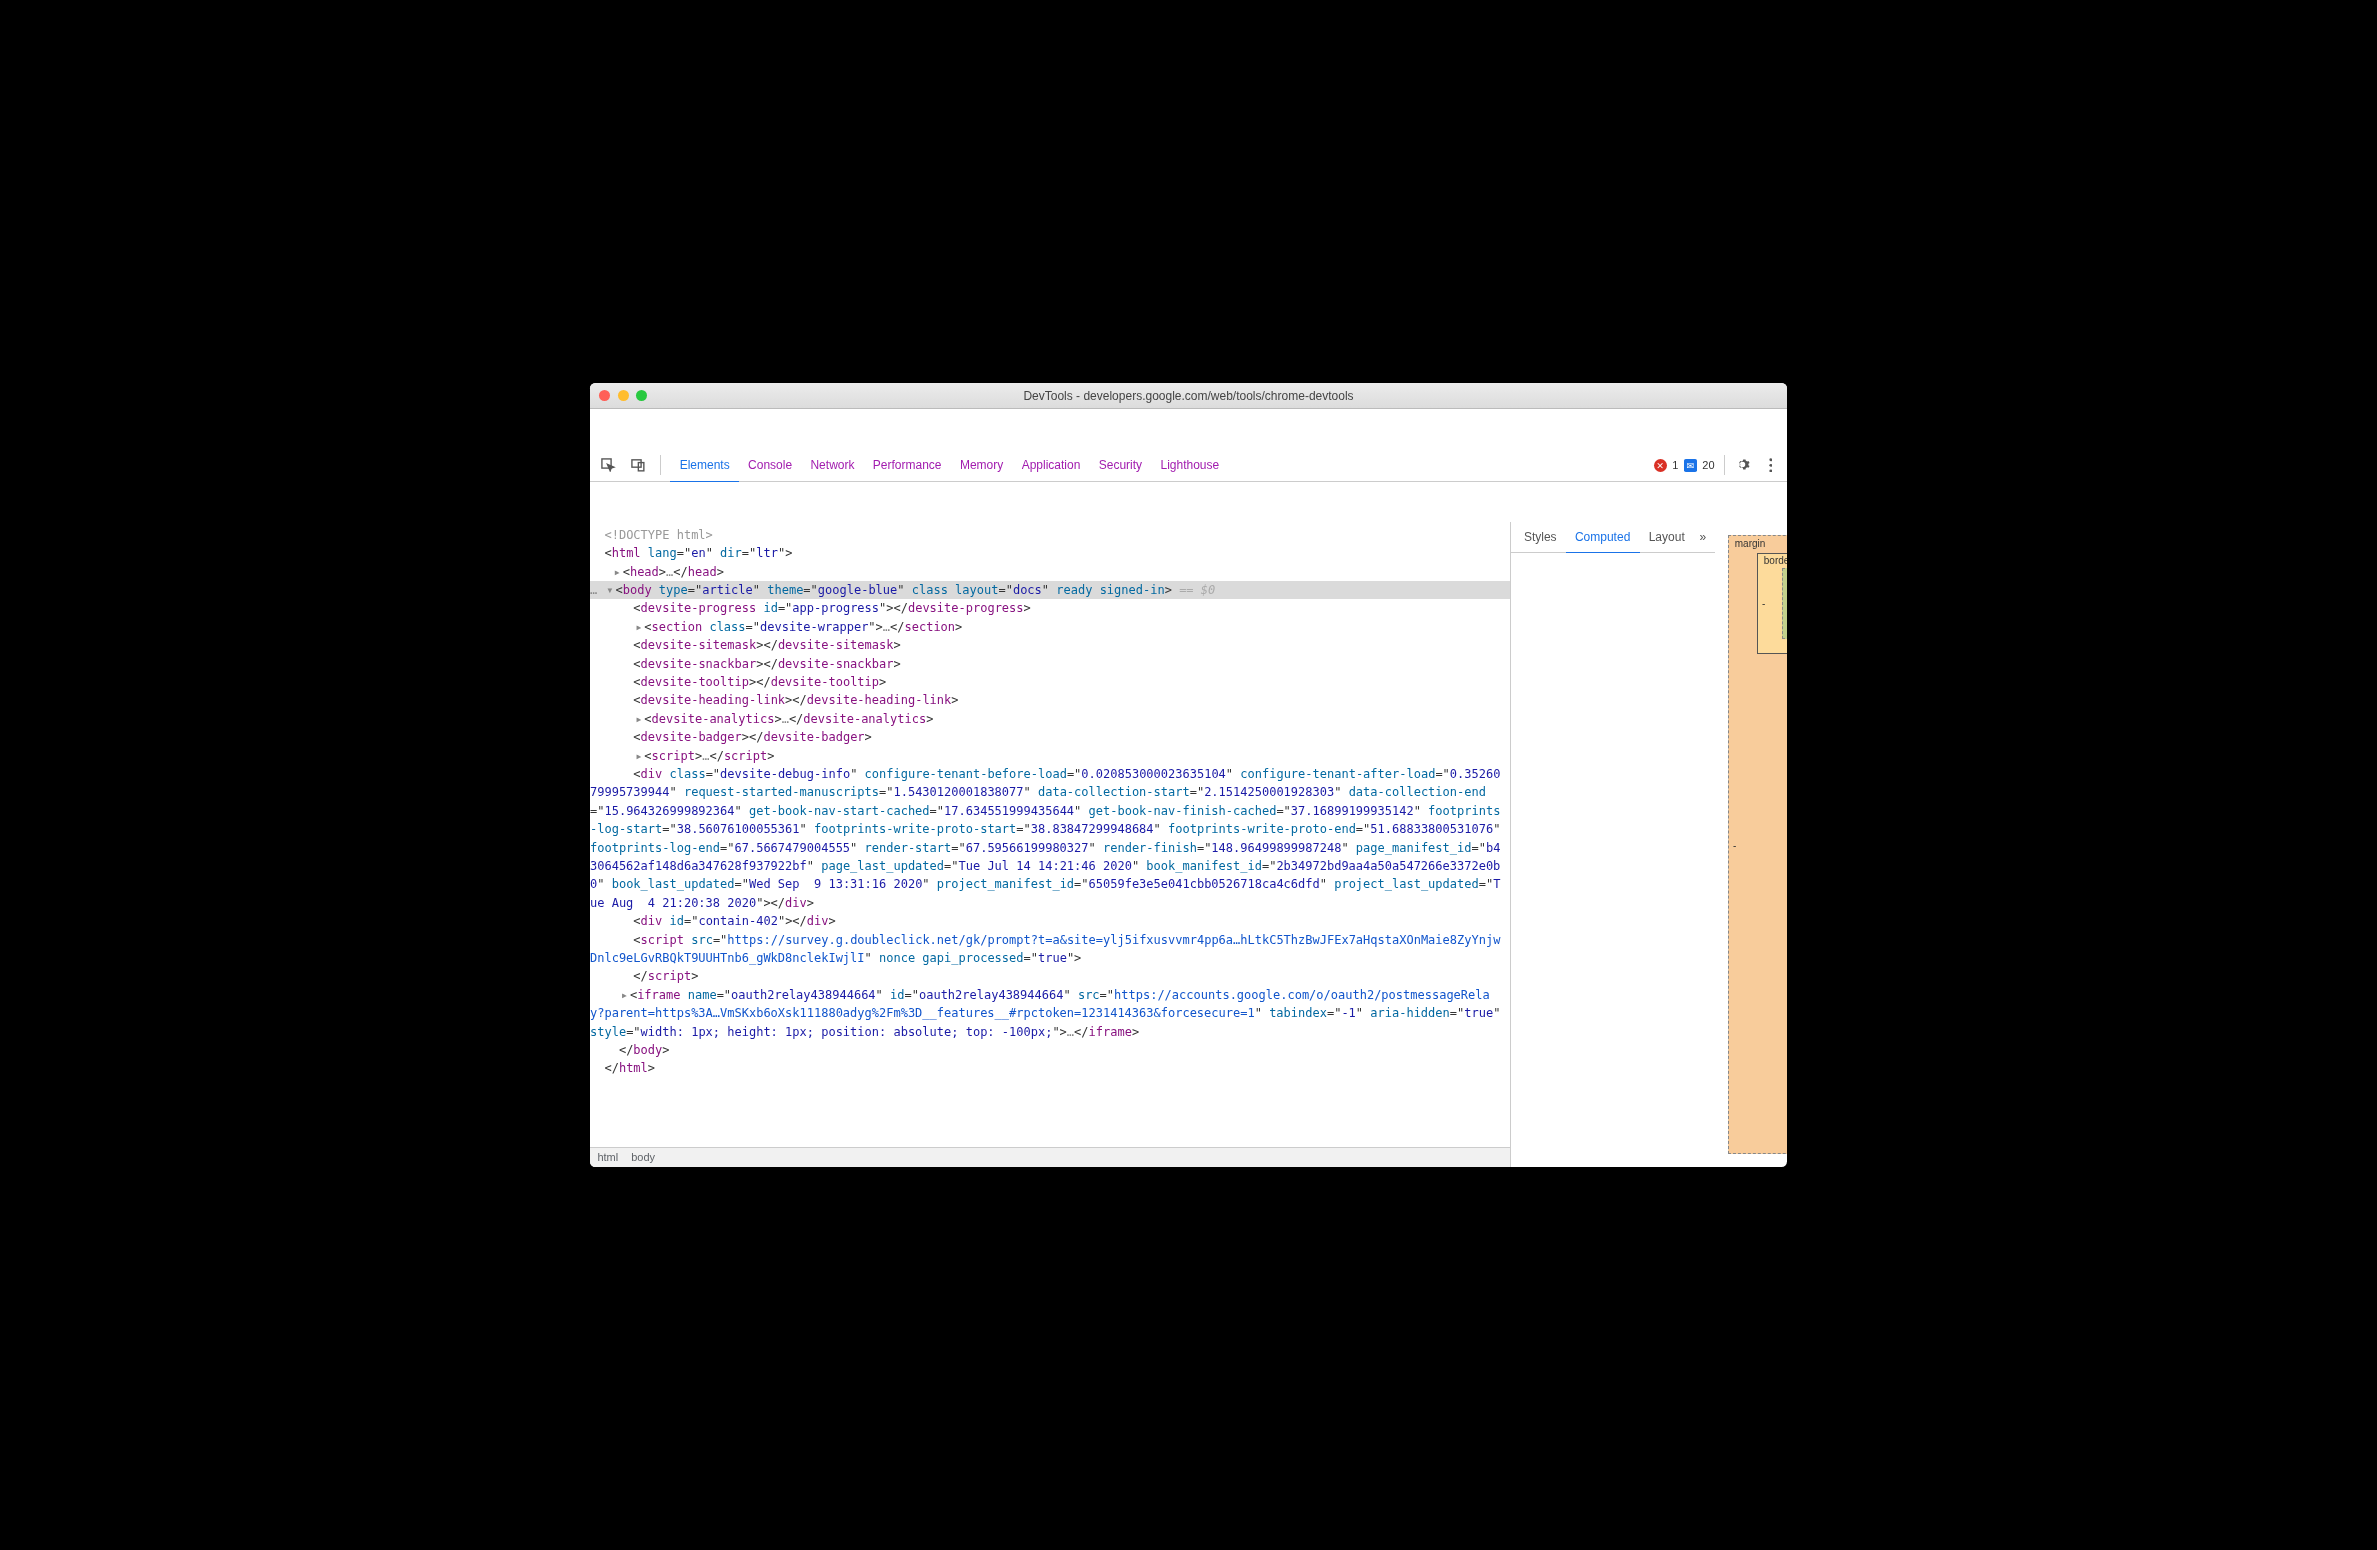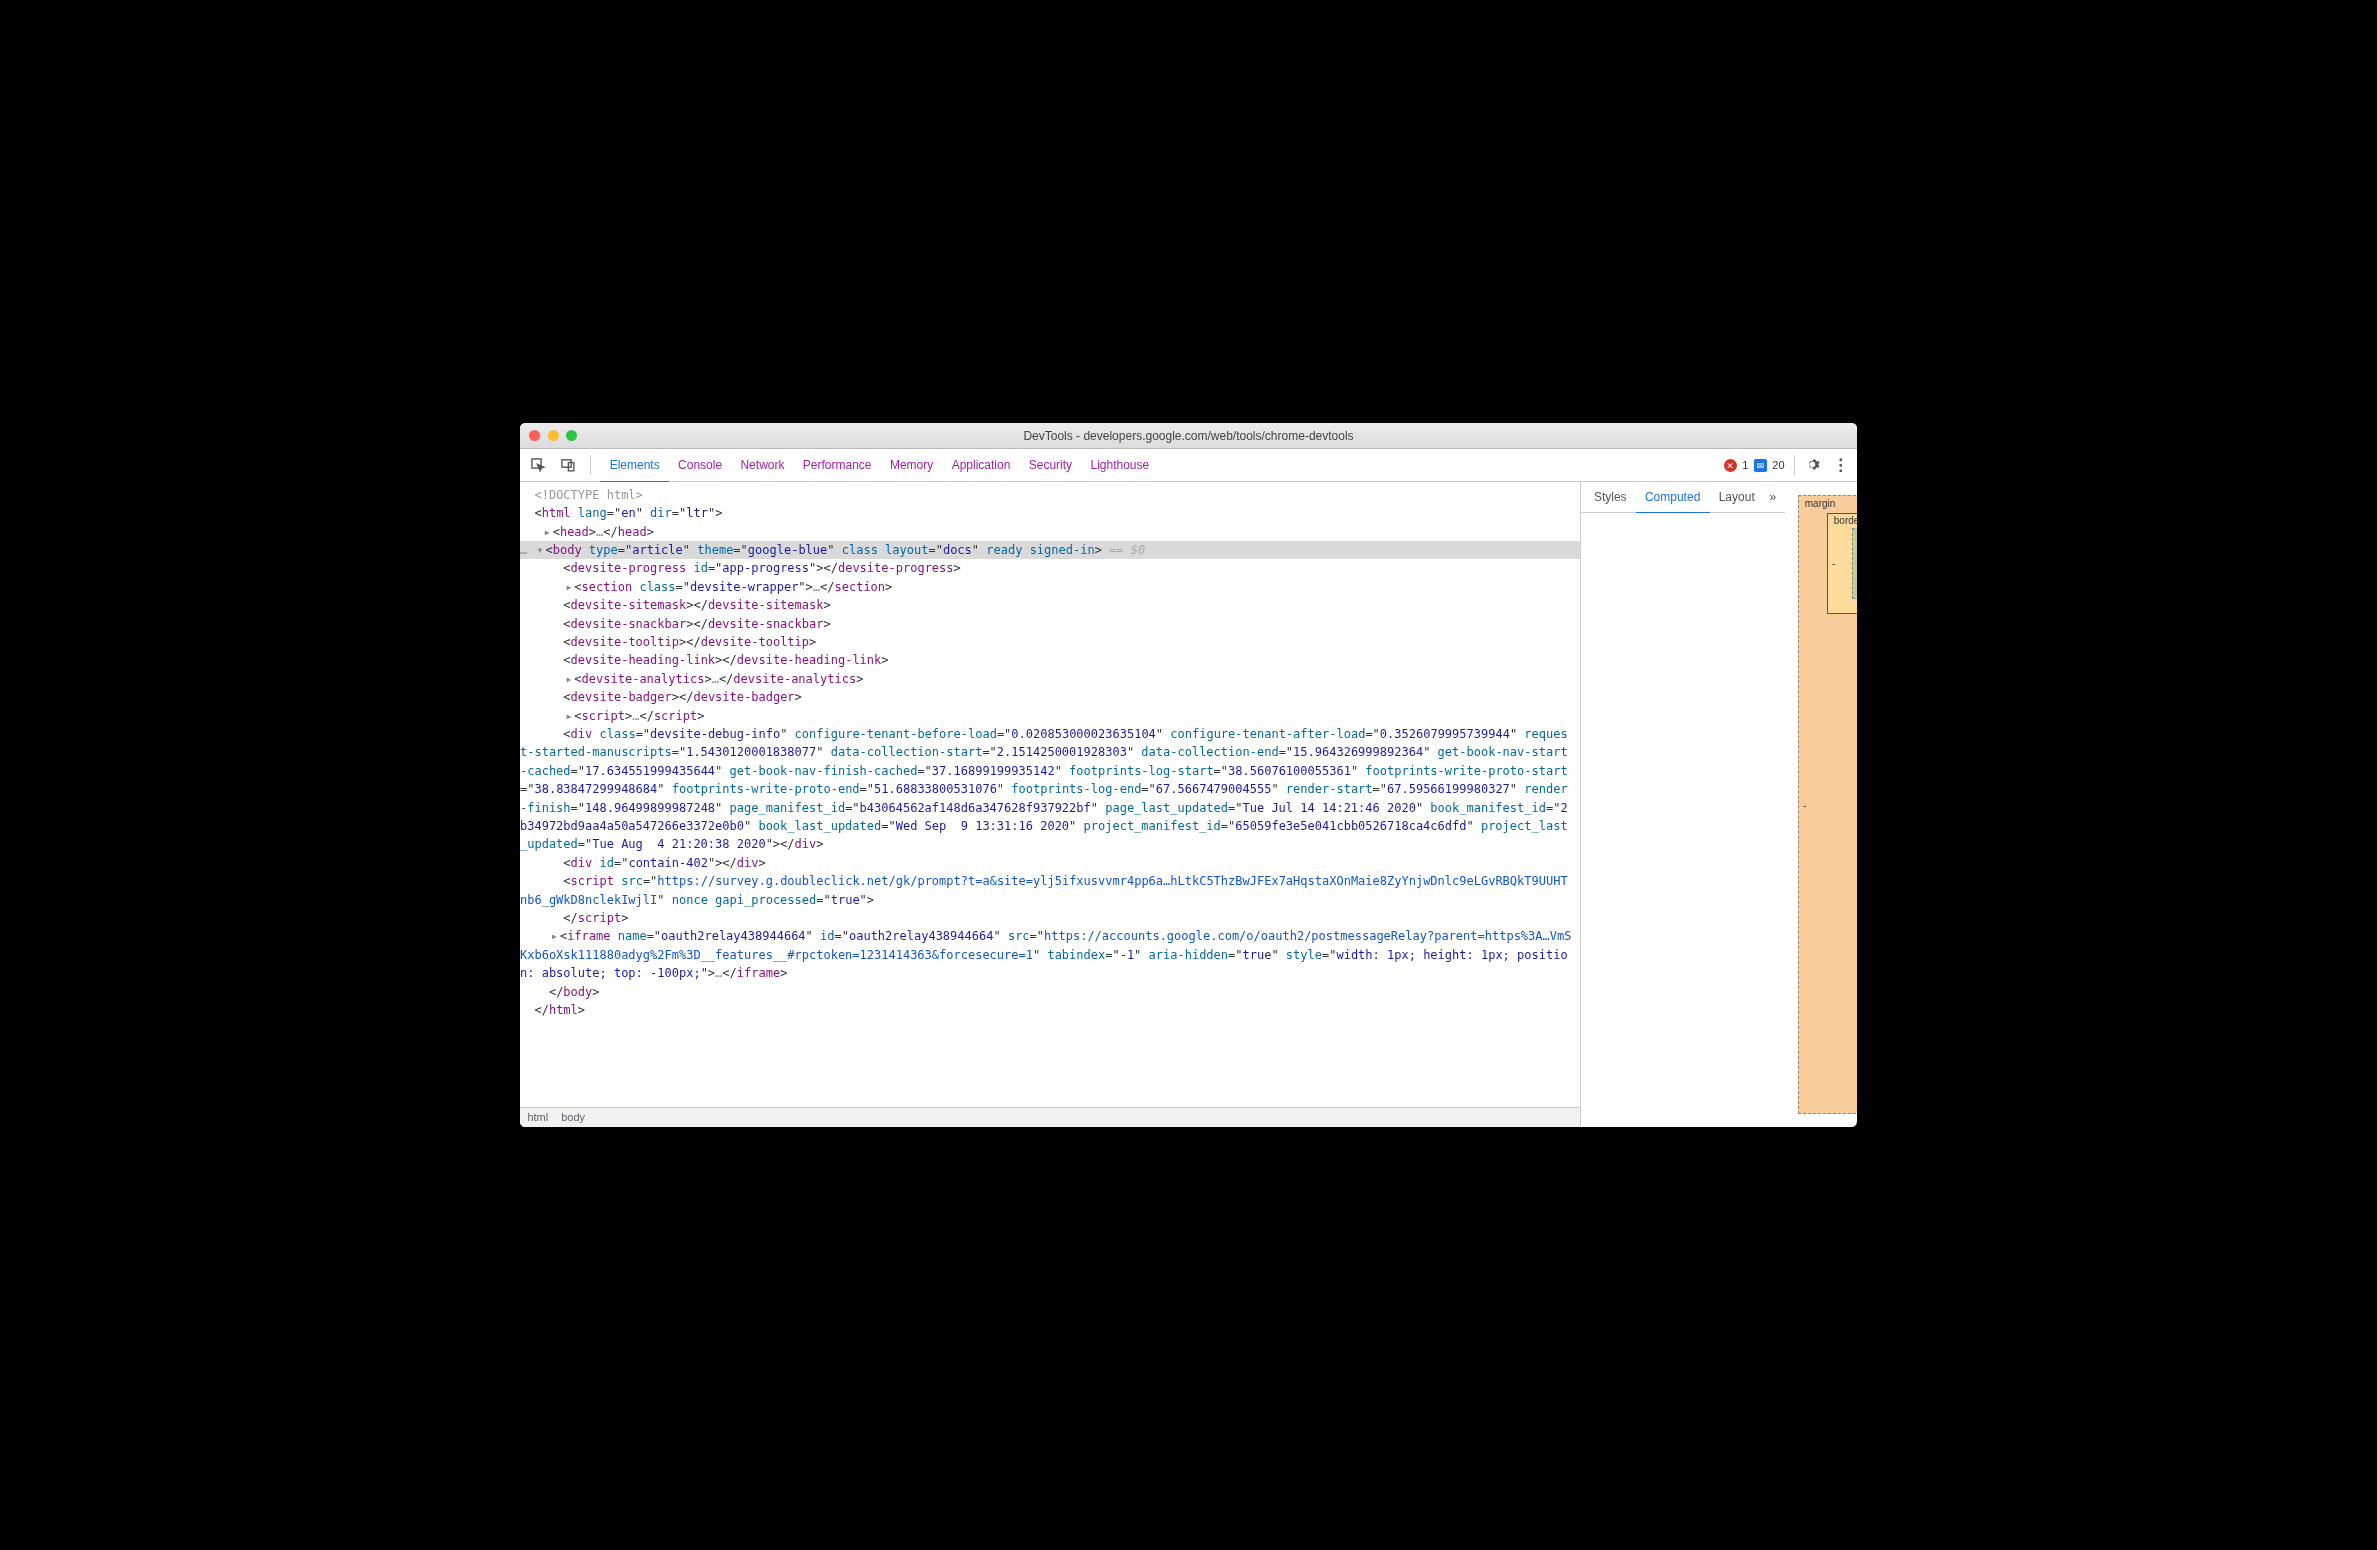--- a/index.html
+++ b/index.html
@@ -4,26 +4,26 @@
 <style>
 * { box-sizing: border-box; }
 body {
   margin: 0; padding: 0;
   font-family: -apple-system, BlinkMacSystemFont, "Segoe UI", Helvetica, Arial, sans-serif;
   background: #000;
   display: flex; align-items: center; justify-content: center;
   min-height: 100vh;
 }
 .window {
-  width: 1337px;
+  width: 1197px;
   background: #fff;
   border-radius: 5.5px;
   box-shadow: 0 28px 74px rgba(0,0,0,.6);
   overflow: hidden;
-  display: flex; flex-direction: column;
+  display: flex; flex-direction: column; gap: 40px;
 }
 .titlebar {
   display: flex; align-items: center;
   height: 26px; background: linear-gradient(#ececec,#dcdcdc);
   border-bottom: 0.9px solid #bbb;
   position: relative;
 }
 .lights { display: flex; gap: 7.4px; padding-left: 9.2px; }
 .light { width: 11px; height: 11px; border-radius: 50%; }
 .light.r { background:#ff5f57;} .light.y{background:#ffbd2e;} .light.g{background:#28c940;}

